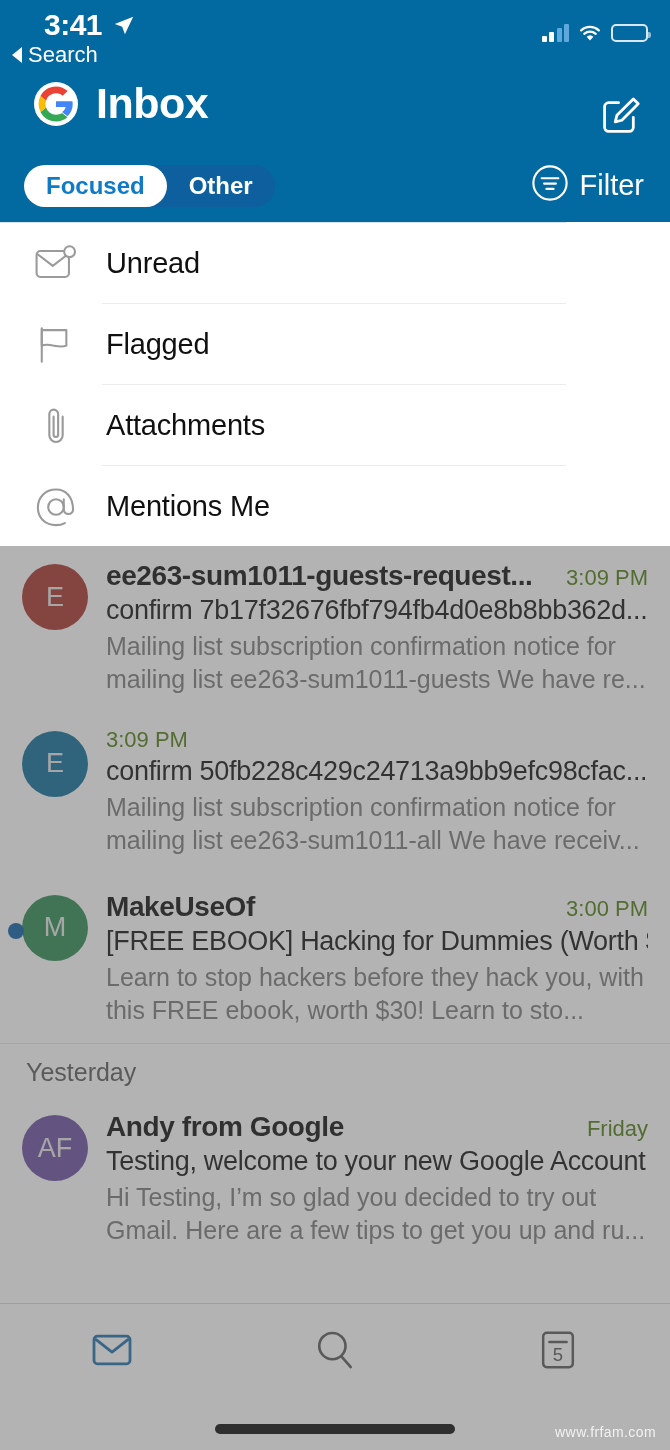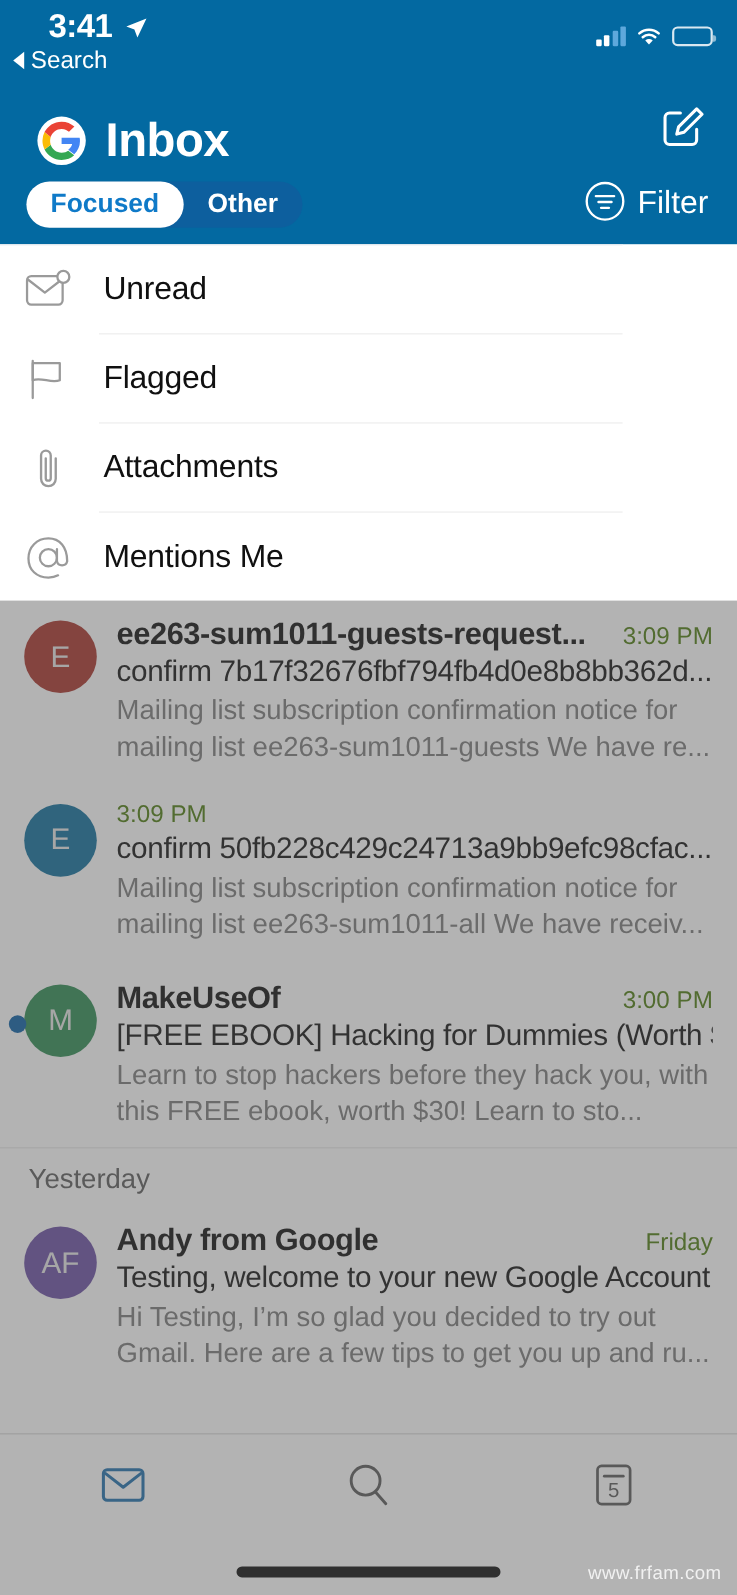--- a/index.html
+++ b/index.html
@@ -75,21 +75,21 @@
     width: 0; height: 0;
     border-top: 8px solid transparent;
     border-bottom: 8px solid transparent;
     border-right: 10px solid #ffffff;
   }
 
   
   .titlerow {
     position: absolute; left: 0; top: 82px;
     width: 100%; height: 68px;
-    display: flex; align-items: flex-end;
+    display: flex; align-items: flex-start;
   }
   .glogo {
     margin-left: 34px;
     width: 44px; height: 44px; border-radius: 50%;
     background: #ffffff;
     display: flex; align-items: center; justify-content: center;
     flex: none;
   }
   .apptitle {
     margin-left: 18px;
@@ -140,20 +140,21 @@
   .filter-label {
     color: #ffffff; font-size: 29px; font-weight: 400;
   }
 
   
   .filtermenu {
     position: absolute; top: 222px; left: 0;
     width: 566px; height: 324px;
     background: #ffffff;
     border-top: 1px solid #d9e3ea;
+    padding-left: 12px;
   }
   .fm-item {
     position: relative;
     height: 81px;
     display: flex; align-items: center;
   }
   .fm-icon {
     width: 52px; margin-left: 18px;
     display: flex; align-items: center; justify-content: center;
     flex: none;
@@ -272,21 +273,21 @@
 
   
   .dim {
     position: absolute; top: 546px; left: 0;
     width: 670px; height: 904px;
     background: rgba(90,90,90,0.46);
     pointer-events: none;
   }
   .watermark {
     position: absolute; right: 14px; bottom: 10px;
-    font-size: 17px;
+    font-size: 14px;
     color: rgba(255,255,255,0.82);
     letter-spacing: 0.4px;
   }
 </style>
 </head>
 <body>
 
 <div id="app">
 
   <div class="header">

